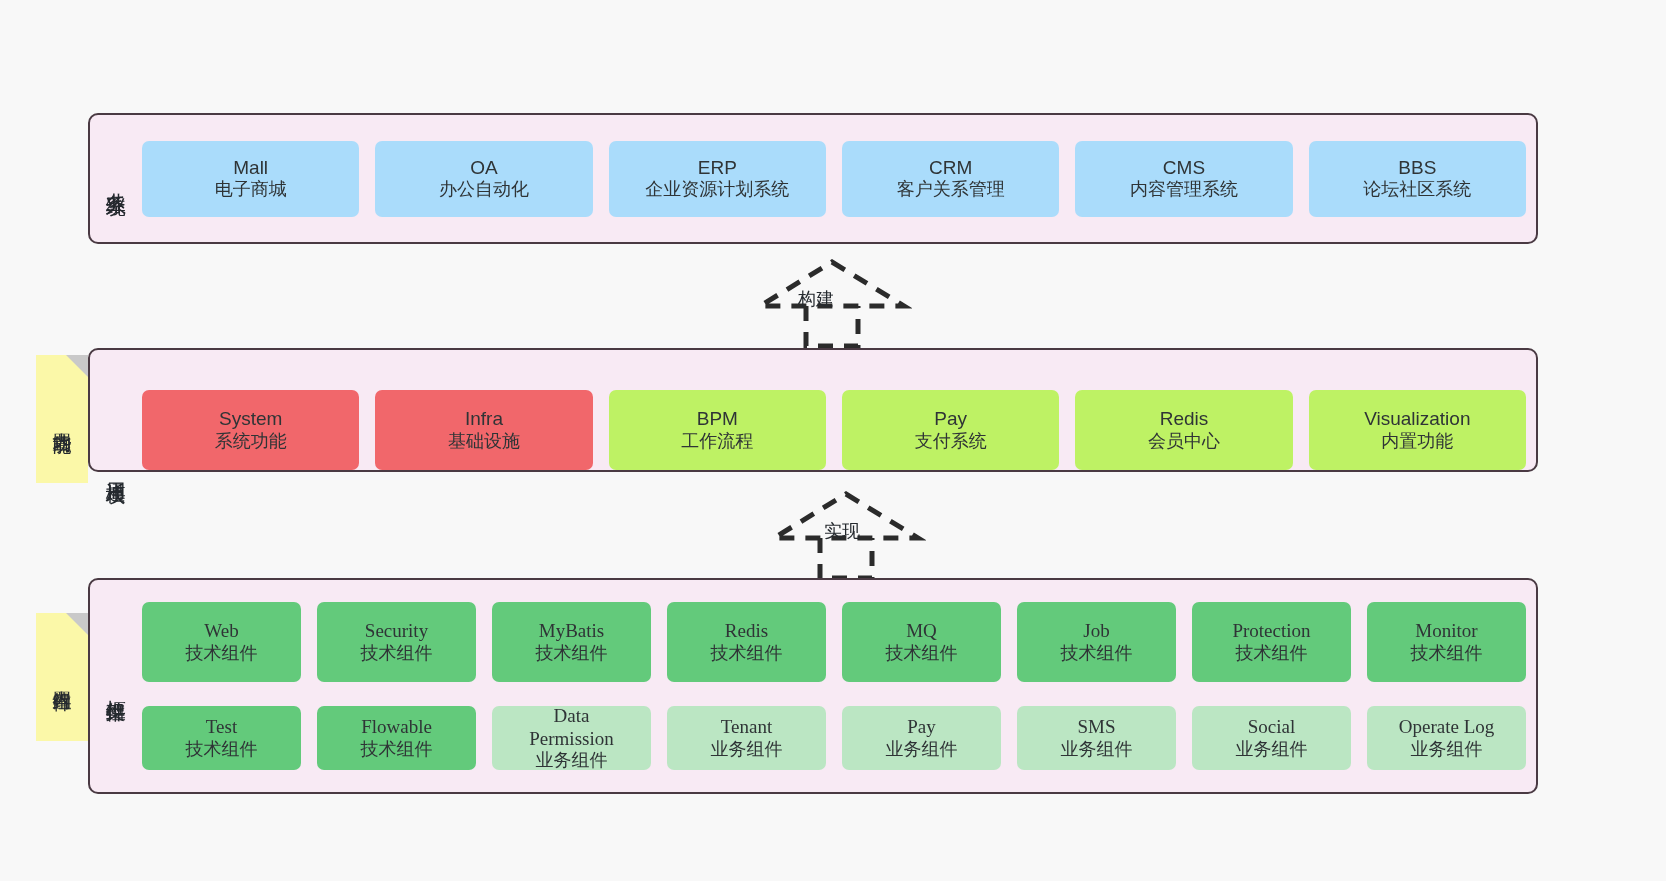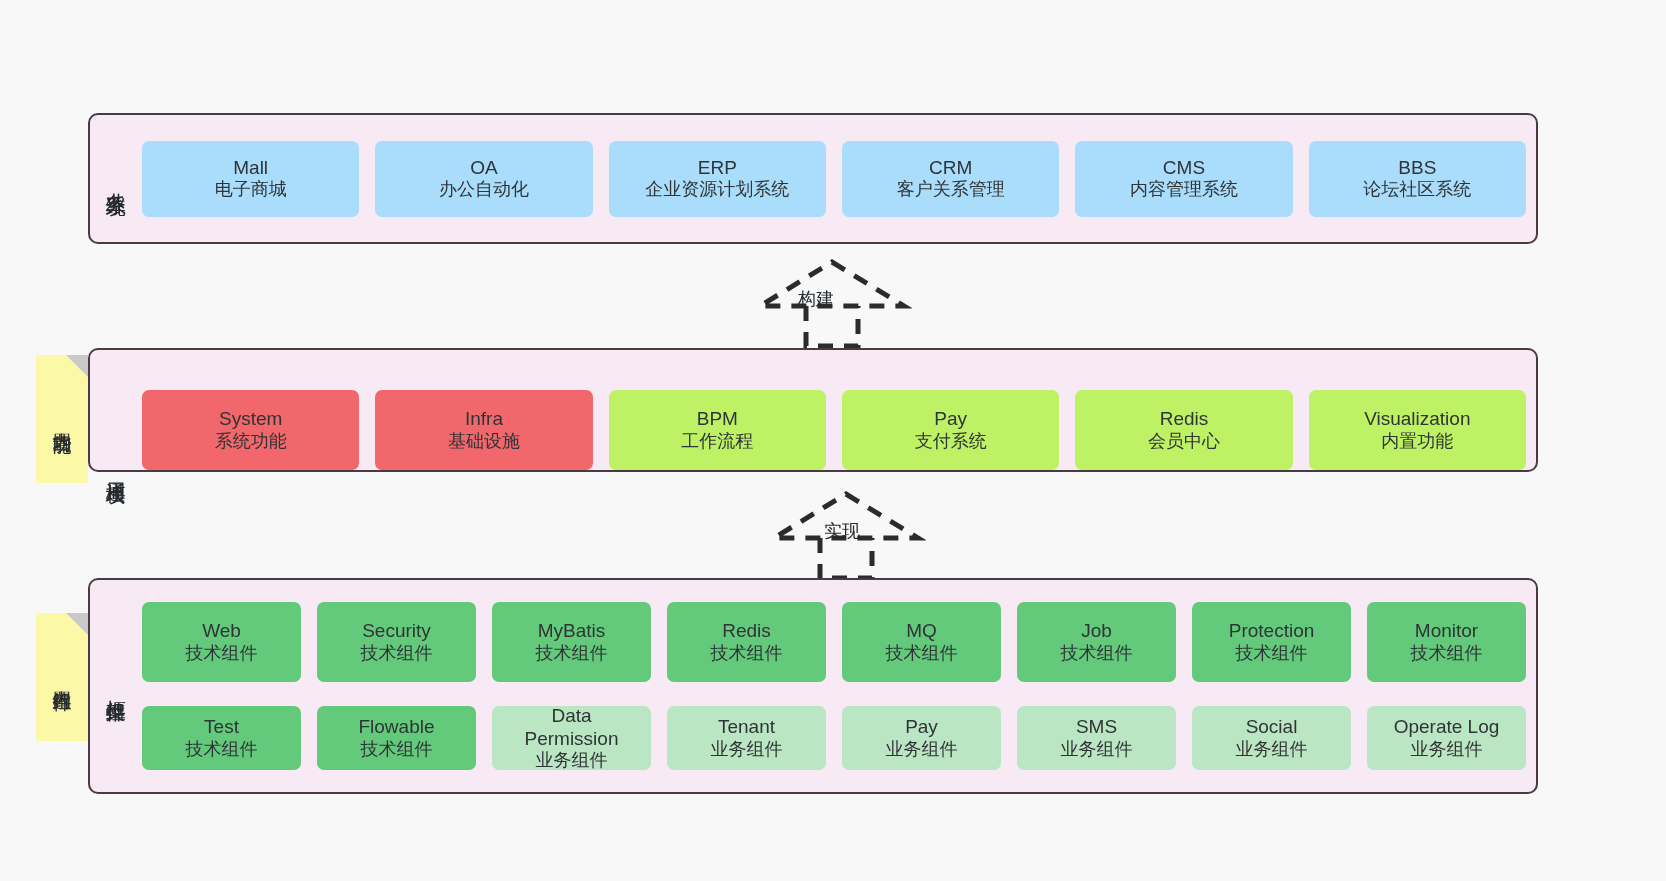--- a/index.html
+++ b/index.html
@@ -43,20 +43,21 @@
     flex: 1 1 auto;
     display: flex;
     align-items: center;
     padding: 0 10px 0 0;
   }
   .layer-body.two-rows {
     flex-direction: column;
     justify-content: center;
     gap: 24px;
     padding: 14px 10px 14px 0;
+    font-family: Liberation Serif, serif;
   }
   .row {
     display: flex;
     width: 100%;
     gap: 16px;
   }
 
   
   .card {
     flex: 1 1 0;

